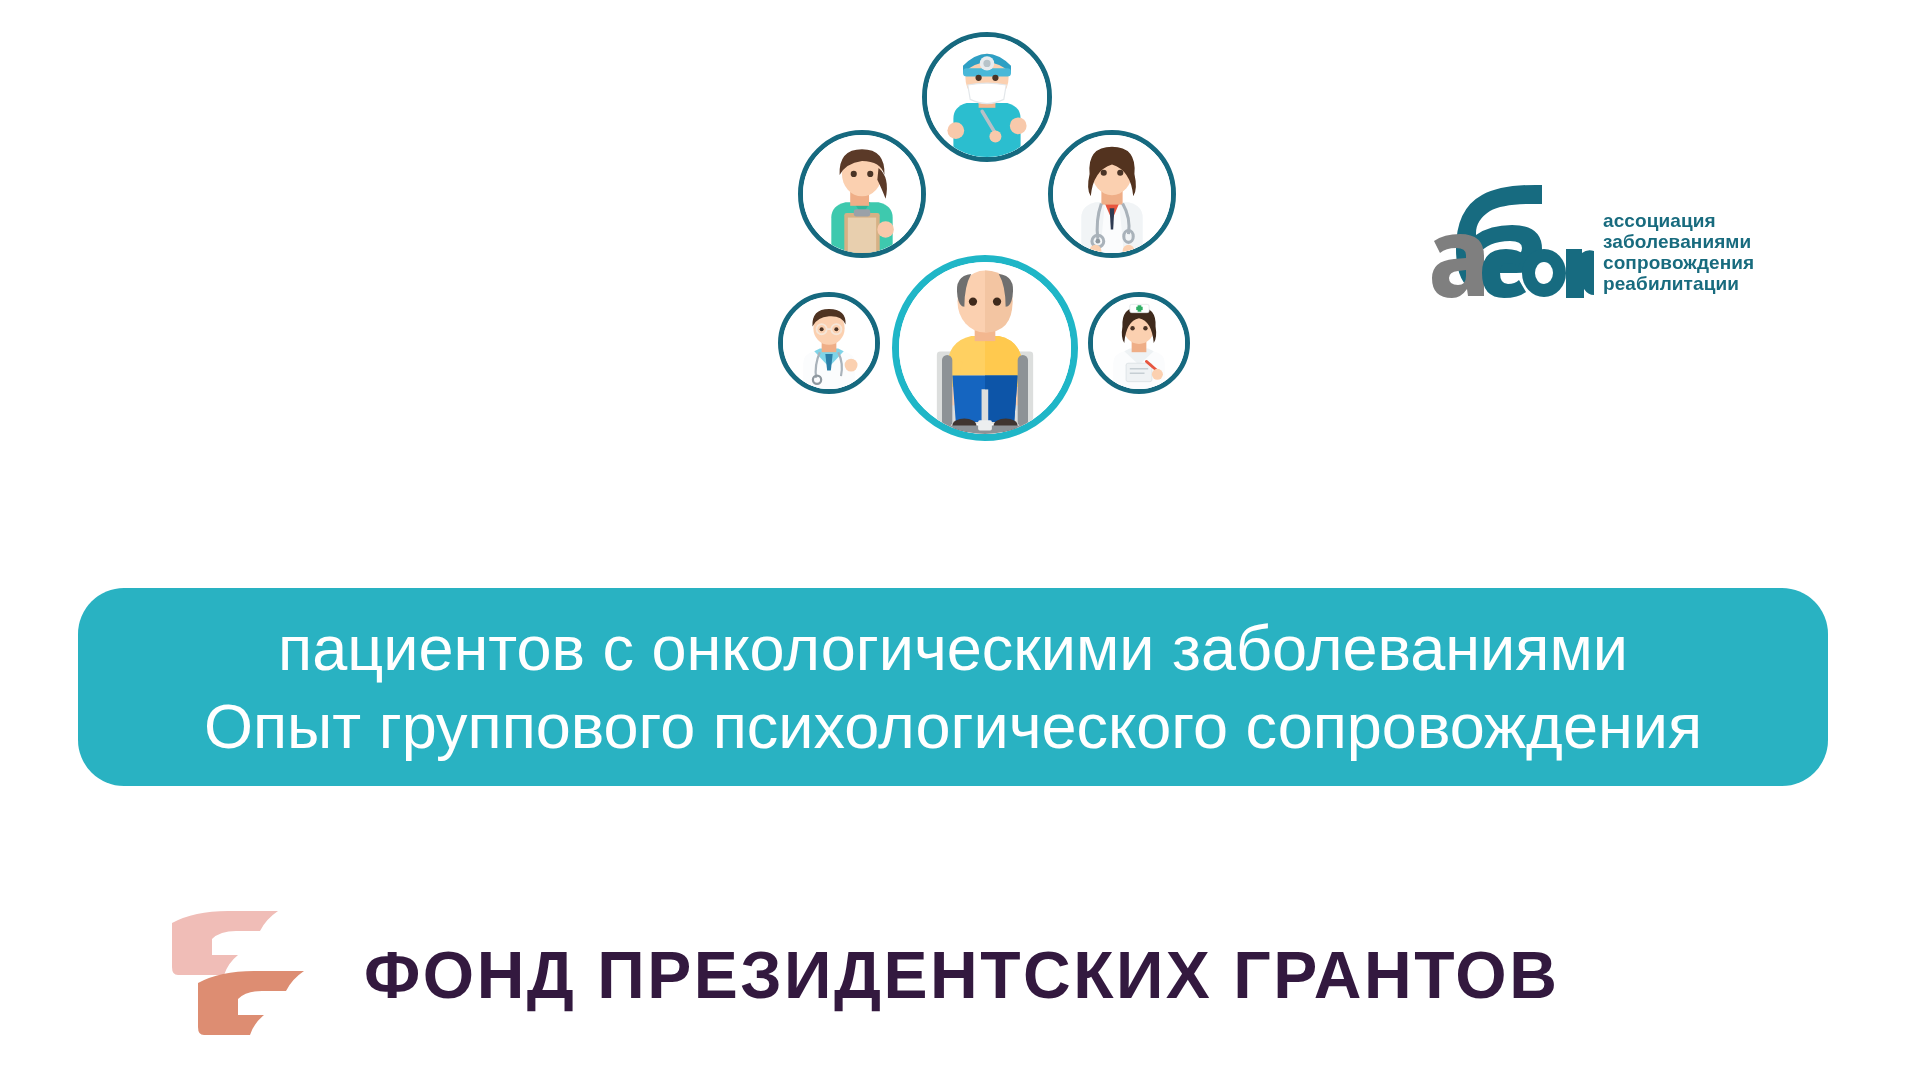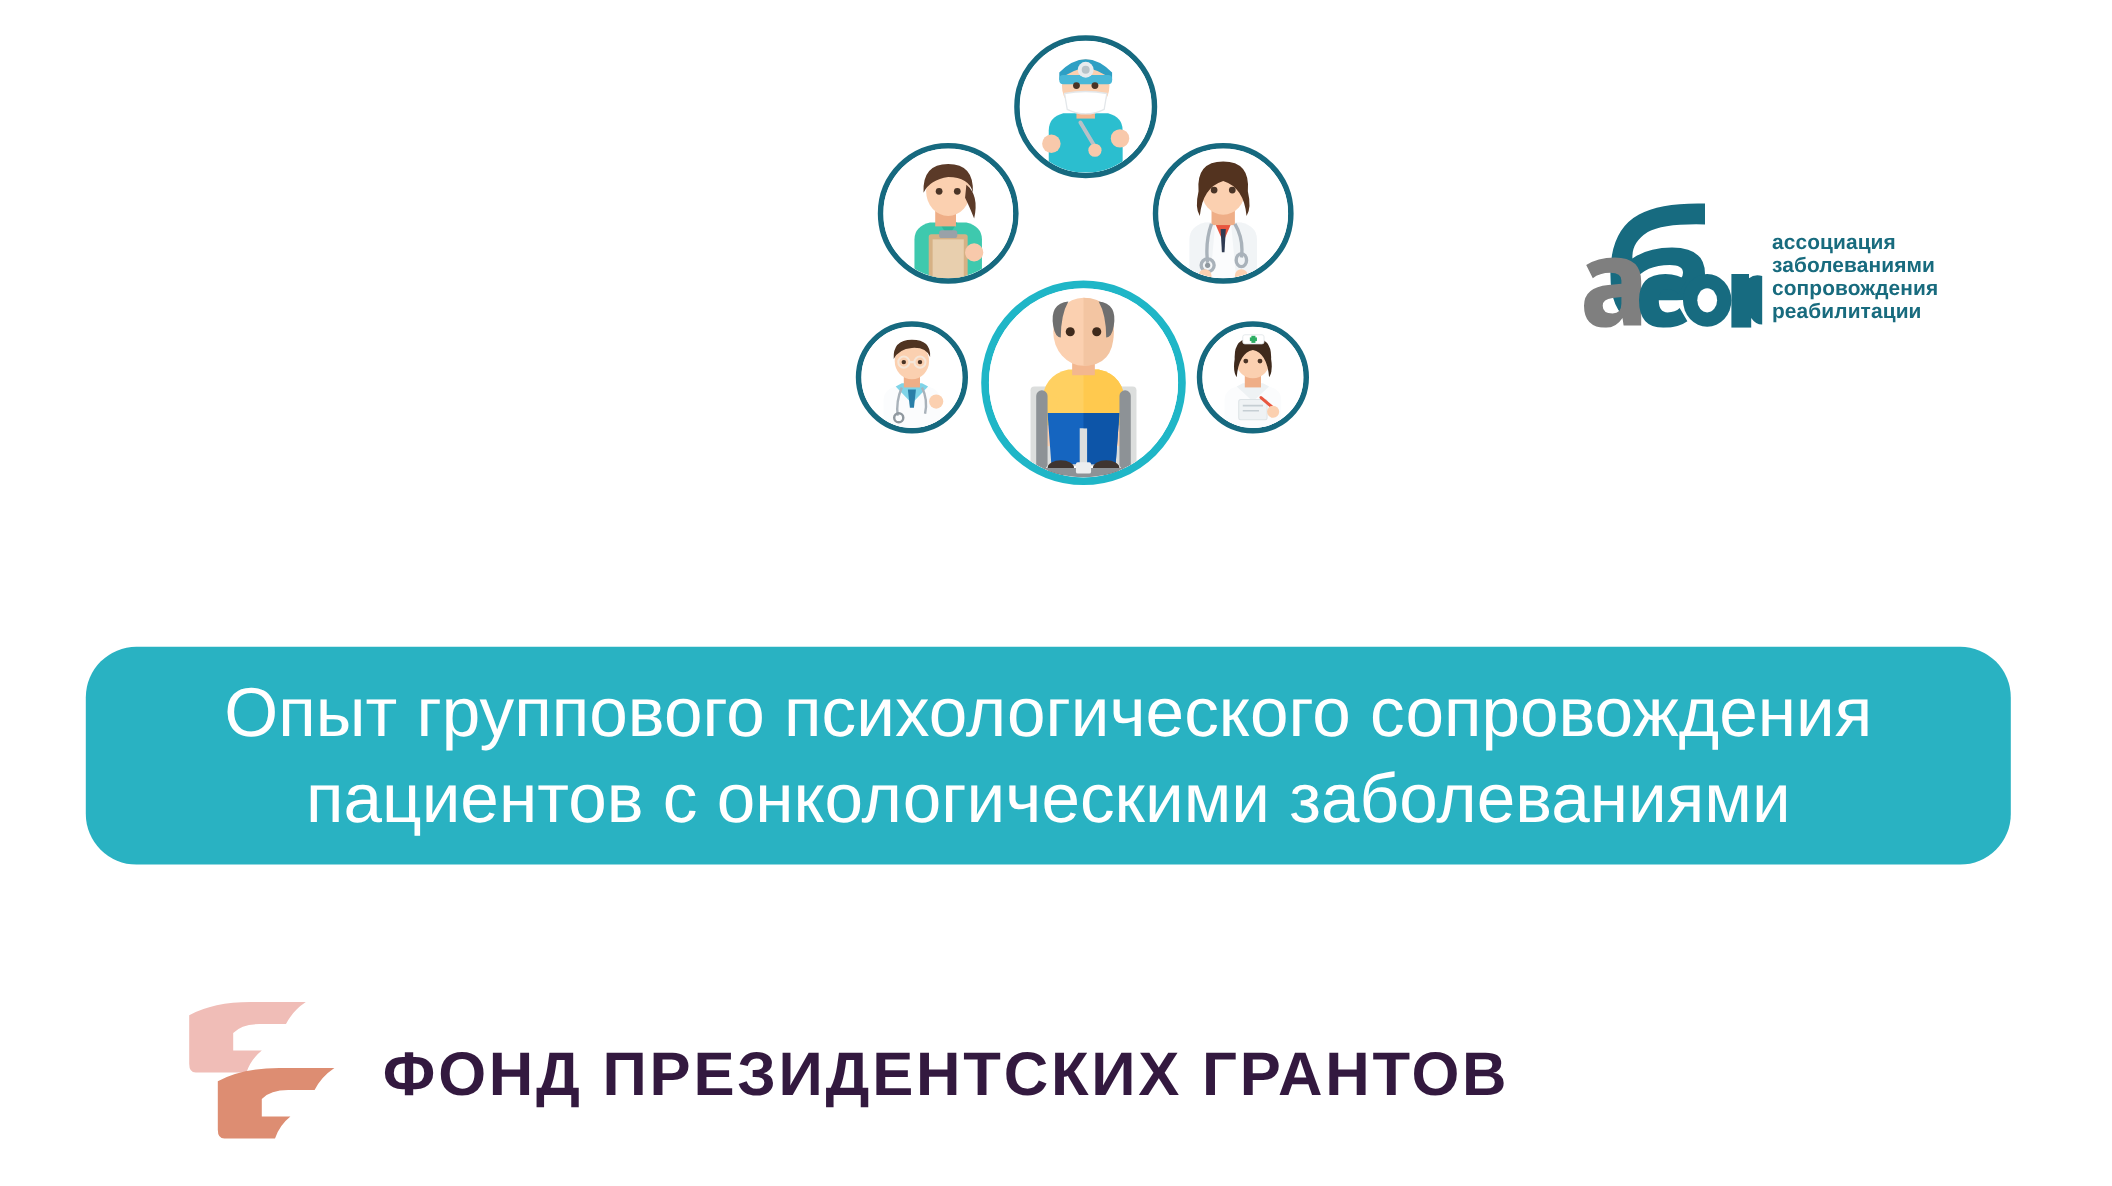--- a/index.html
+++ b/index.html
@@ -52,21 +52,20 @@
 
   
   .asor-logo {
     position: absolute;
     left: 1430px;
     top: 168px;
     width: 340px;
     height: 130px;
     display: flex;
     align-items: flex-end;
-    justify-content: center;
   }
   .asor-mark { width: 165px; height: 125px; flex: 0 0 165px; }
   .asor-text {
     margin-left: 8px;
     margin-bottom: 4px;
     color: #186b7e;
     font-family: "Liberation Sans", sans-serif;
     font-weight: bold;
     font-size: 19px;
     line-height: 21px;
@@ -102,25 +101,25 @@
   .pgf-logo {
     position: absolute;
     left: 150px;
     top: 905px;
     height: 140px;
     display: flex;
     align-items: center;
   }
   .pgf-mark { width: 170px; height: 140px; flex: 0 0 170px; }
   .pgf-text {
-    margin-left: 28px;
+    margin-left: 44px;
     color: #33193f;
     font-family: "Liberation Sans", sans-serif;
     font-weight: bold;
-    font-size: 56px;
+    font-size: 66px;
     letter-spacing: 2.5px;
     white-space: nowrap;
   }
 </style>
 </head>
 <body>
 
 <div class="slide">
 
   <div class="illustration">
@@ -295,22 +294,22 @@
     </div>
     <div class="asor-text">
       <div>ассоциация</div>
       <div>заболеваниями</div>
       <div>сопровождения</div>
       <div>реабилитации</div>
     </div>
   </div>
 
   <div class="title-banner">
+    <div class="title-line">пациентов с онкологическими заболеваниями</div>
     <div class="title-line">Опыт группового психологического сопровождения</div>
-    <div class="title-line">пациентов с онкологическими заболеваниями</div>
   </div>
 
   <div class="pgf-logo">
     <div class="pgf-mark">
       <svg viewBox="0 0 170 140" xmlns="http://www.w3.org/2000/svg" aria-hidden="true">
 
         <path d="M22 18 Q44 6 78 6 L128 6 Q116 14 110 26 L86 26 Q70 26 62 34 L62 50 L88 50 Q78 58 74 70 L28 70 Q22 70 22 62 Z" fill="#f0bdb7"></path>
 
         <path d="M48 42 Q70 30 104 30 L154 30 Q142 38 136 50 L112 50 Q96 50 88 58 L88 74 L114 74 Q104 82 100 94 L54 94 Q48 94 48 86 Z" transform="translate(0,36)" fill="#dd8d72"></path>
       </svg>

